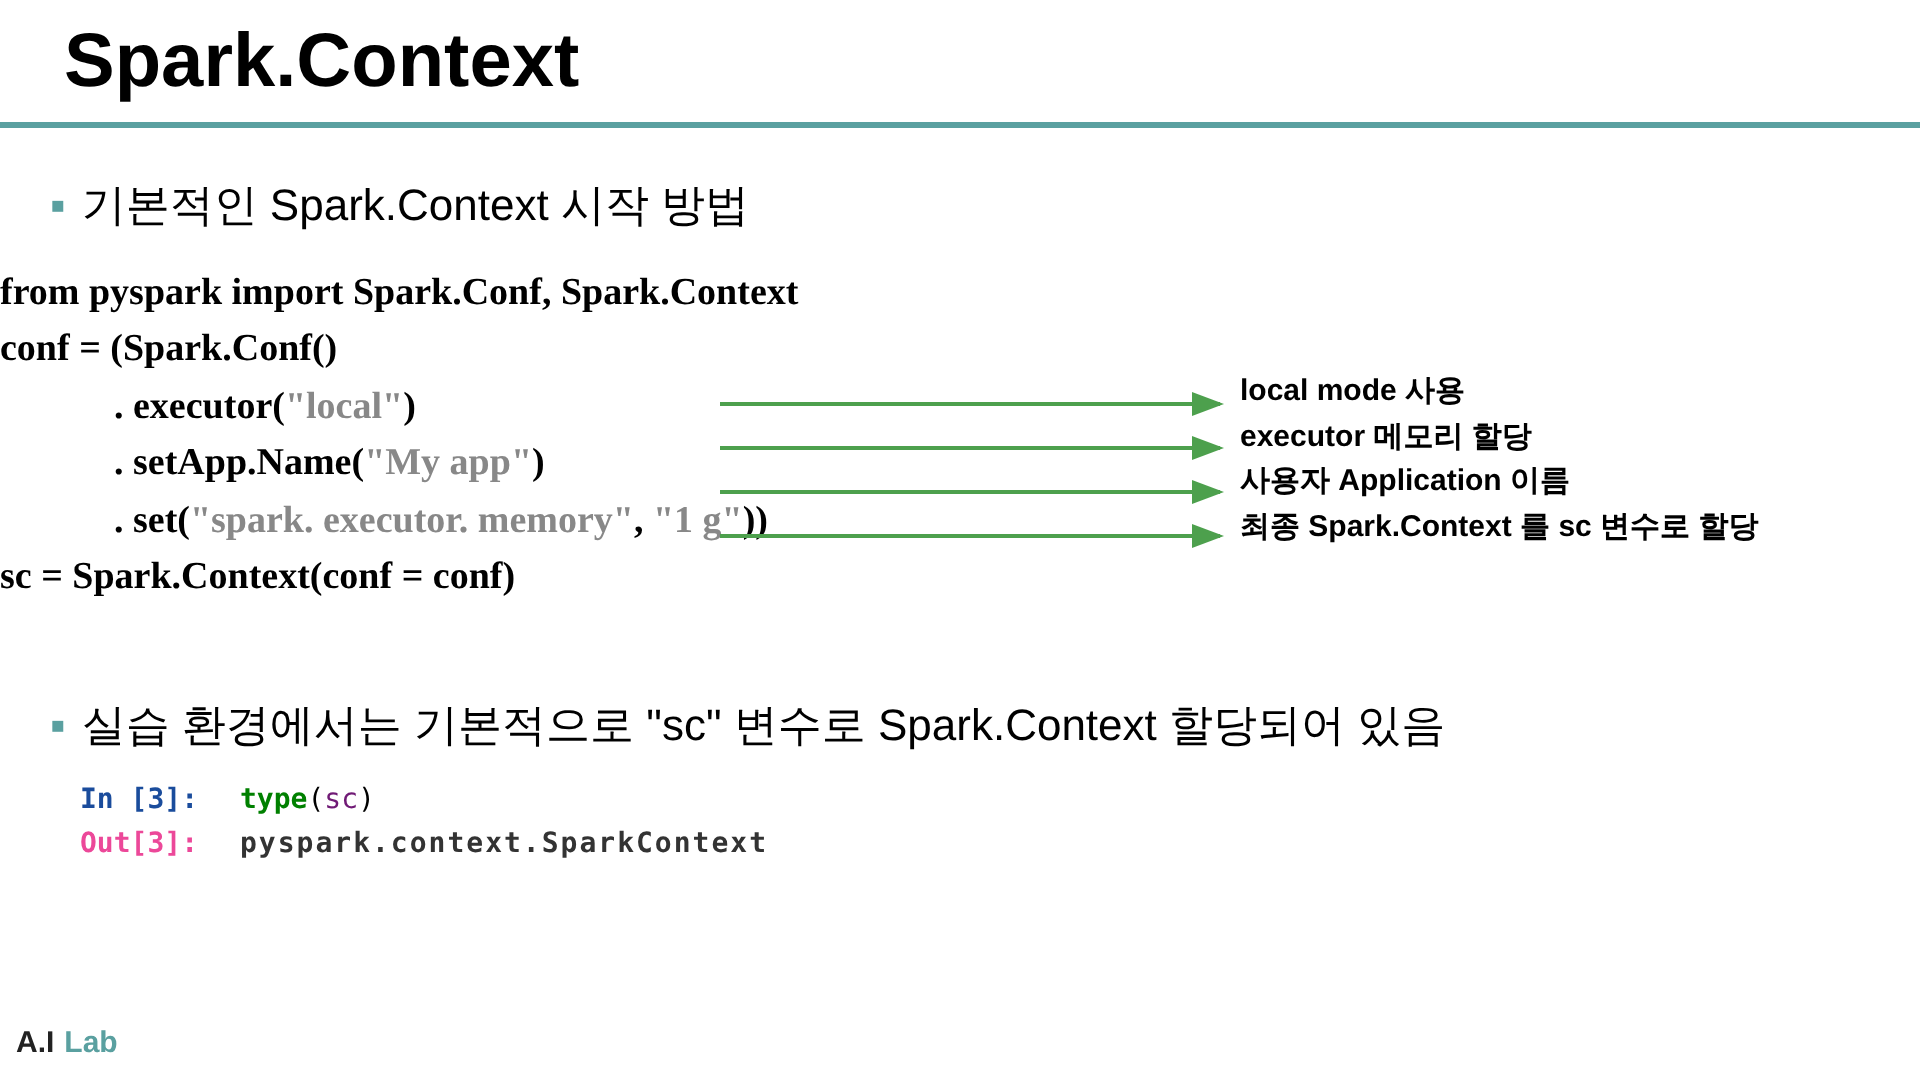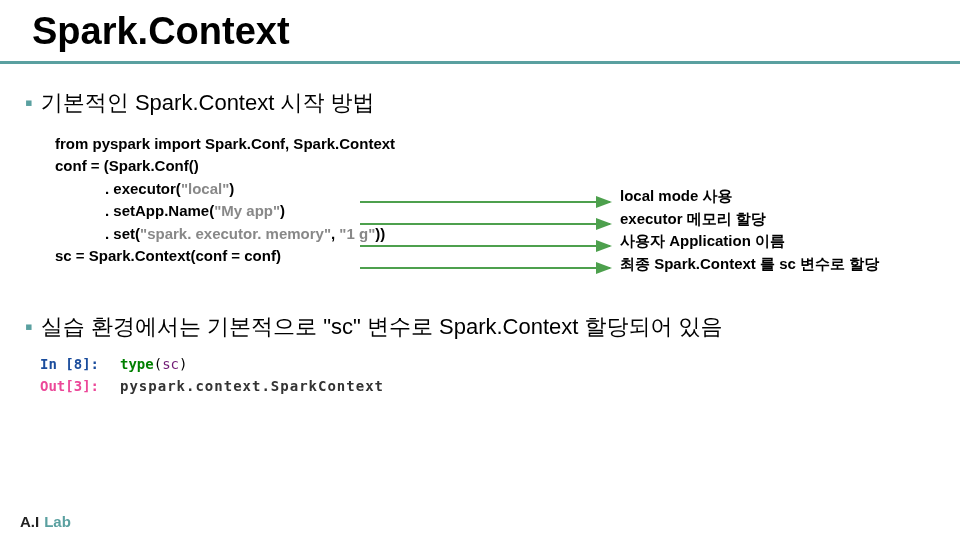--- a/index.html
+++ b/index.html
@@ -29,25 +29,25 @@
     color: #5aa0a0;
     font-size: 22px;
     margin-right: 8px;
     line-height: 1.3;
   }
   .bullet-text {
     font-size: 22px;
     line-height: 1.3;
   }
   .code-block {
-    padding-left: 55px;
-    font-size: 15px;
+    font-size: 19px;
     font-weight: bold;
     line-height: 1.5;
     position: relative;
+    font-family: Liberation Serif, serif;
   }
   .code-line { white-space: pre; }
   .str { color: #888; }
   .annotations {
     position: absolute;
     left: 620px;
     top: 185px;
     font-size: 15px;
     line-height: 1.5;
     font-weight: bold;
@@ -67,21 +67,21 @@
   .nb-row { display: flex; margin-bottom: 6px; }
   .nb-prompt-in { color: #1a4c9c; font-weight: bold; width: 80px; }
   .nb-prompt-out { color: #ec4899; font-weight: bold; width: 80px; }
   .nb-type { color: #008000; font-weight: bold; }
   .nb-paren { color: #000; }
   .nb-var { color: #701a75; }
   .nb-out { color: #333; font-weight: bold; letter-spacing: 1px; }
   .footer {
     position: absolute;
     bottom: 10px;
-    left: 20px;
+    left: 8px;
     font-size: 11px;
     color: #555;
     display: flex;
     align-items: center;
   }
   .footer .ai { font-size: 15px; font-weight: bold; color: #222; margin-right: 5px; }
   .footer .lab { color: #5aa0a0; }
   .section-gap { height: 45px; }
 </style>
 </head>
@@ -124,21 +124,21 @@
 
 <div class="section-gap"></div>
 
 <div class="bullet-row">
   <span class="bullet">▪</span>
   <span class="bullet-text">실습 환경에서는 기본적으로 "sc" 변수로 Spark.Context 할당되어 있음</span>
 </div>
 
 <div class="notebook">
   <div class="nb-row">
-    <span class="nb-prompt-in">In [8]:</span>
+    <span class="nb-prompt-in">In [3]:</span>
     <span>
       <span class="nb-type">type</span><span class="nb-paren">(</span><span class="nb-var">sc</span><span class="nb-paren">)</span>
     </span>
   </div>
   <div class="nb-row">
     <span class="nb-prompt-out">Out[3]:</span>
     <span class="nb-out">pyspark.context.SparkContext</span>
   </div>
 </div>
 

